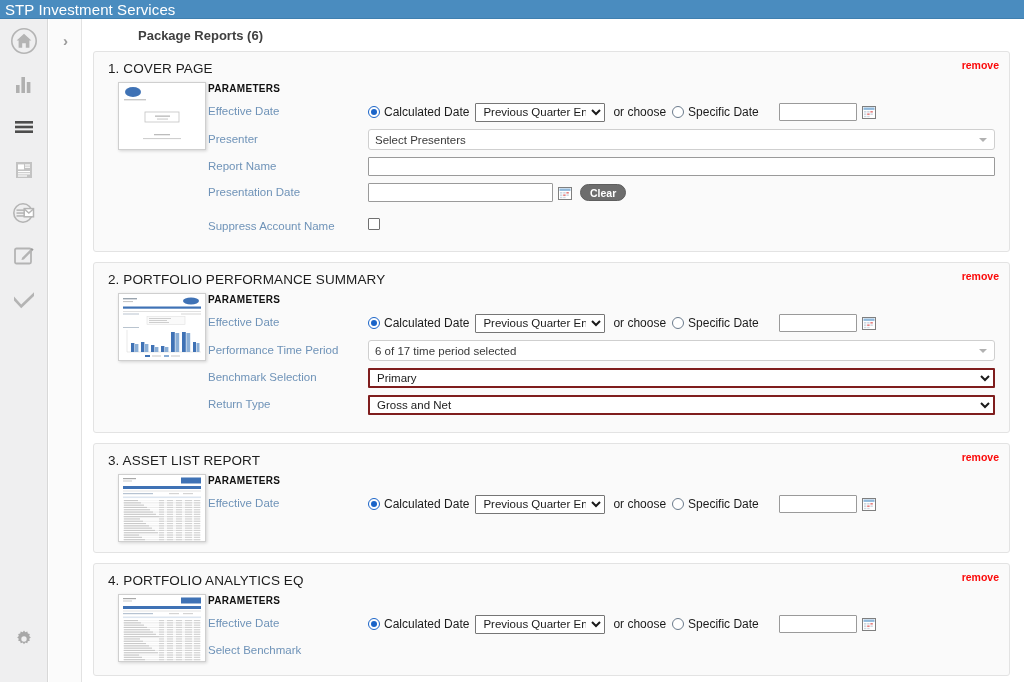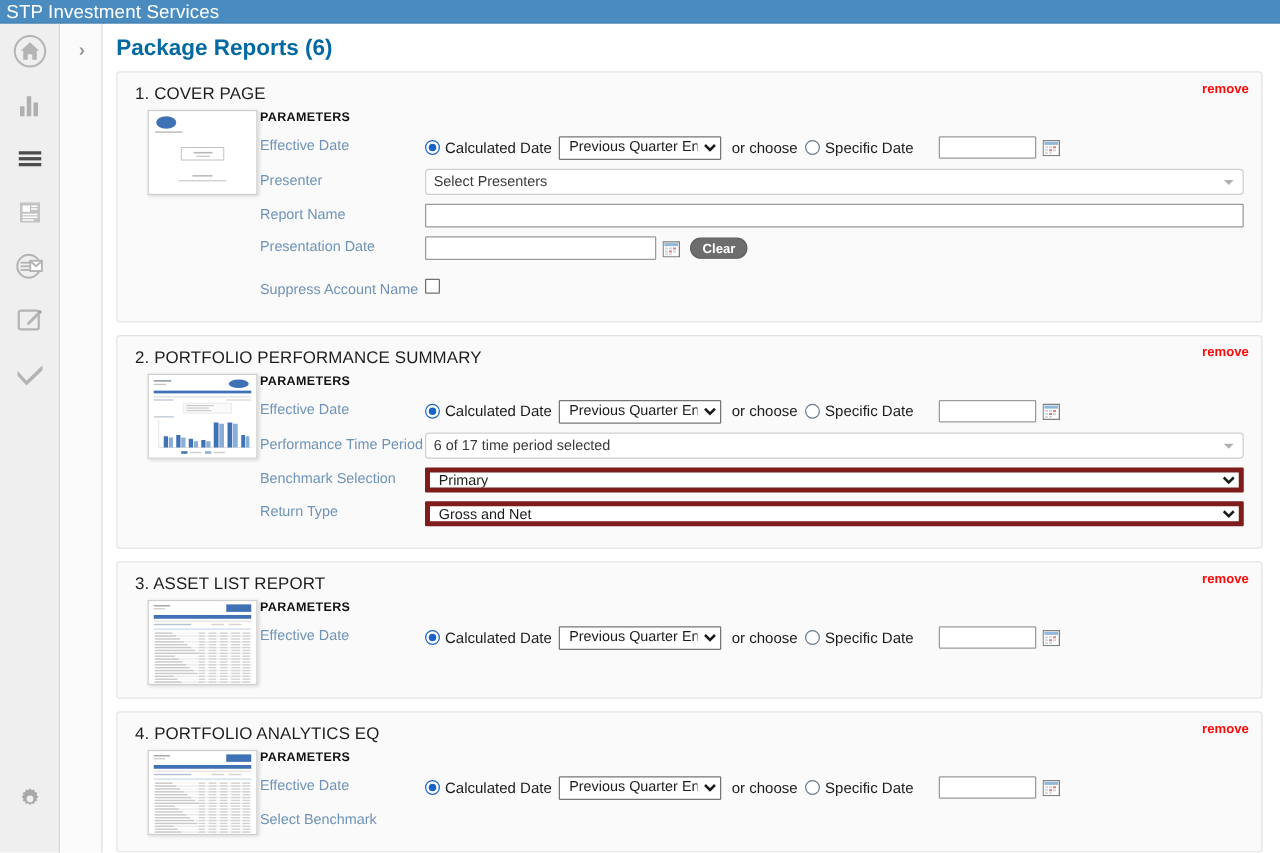--- a/index.html
+++ b/index.html
@@ -61,24 +61,25 @@
   }
 
   
   .main {
     position: absolute; top: 19px; left: 83px;
     width: 941px; height: 663px;
     background: #ffffff;
     overflow: hidden;
   }
   .page-title {
-    color: #0369a1;
-    font-size: 18px;
+    color: #404040;
+    font-size: 13px;
     font-weight: bold;
     padding: 9px 0 8px 10px;
+    margin-left: 45px;
   }
 
   
   .card {
     margin: 0 14px 10px 10px;
     background: #fafafa;
     border: 1px solid #e3e3e3;
     border-radius: 3px;
     position: relative;
     padding: 9px 0 10px 0;
@@ -115,21 +116,21 @@
   .thumb svg { display: block; }
 
   .params-hd {
     font-size: 10px;
     font-weight: bold;
     color: #111;
     letter-spacing: .3px;
     margin: 1px 0 8px 0;
   }
 
-  .prow { display: flex; align-items: flex-start; margin-bottom: 7px; }
+  .prow { display: flex; align-items: flex-start; margin-bottom: 7px; gap: 28px; }
   .plabel {
     width: 132px; flex: 0 0 132px;
     color: #6f93b8;
     font-size: 11.5px;
     line-height: 15px;
     padding-top: 2px;
   }
   .pfield { flex: 1 1 auto; position: relative; }
 
   
@@ -156,21 +157,21 @@
     color: #1b1b1b;
     background: #ffffff;
     border: 1px solid #767676;
     border-radius: 1px;
     height: 19px;
     padding: 0 2px 0 3px;
   }
   select.calc { width: 130px; }
   select.wide {
     width: 100%; height: 20px;
-    border: 4px solid #7f1d1d;
+    border: 2px solid #7f1d1d;
     font-size: 11.5px;
   }
 
   .txt {
     border: 1px solid #9a9a9a;
     background: #fff;
     height: 18px;
     border-radius: 1px;
   }
   .txt.date { width: 78px; }

